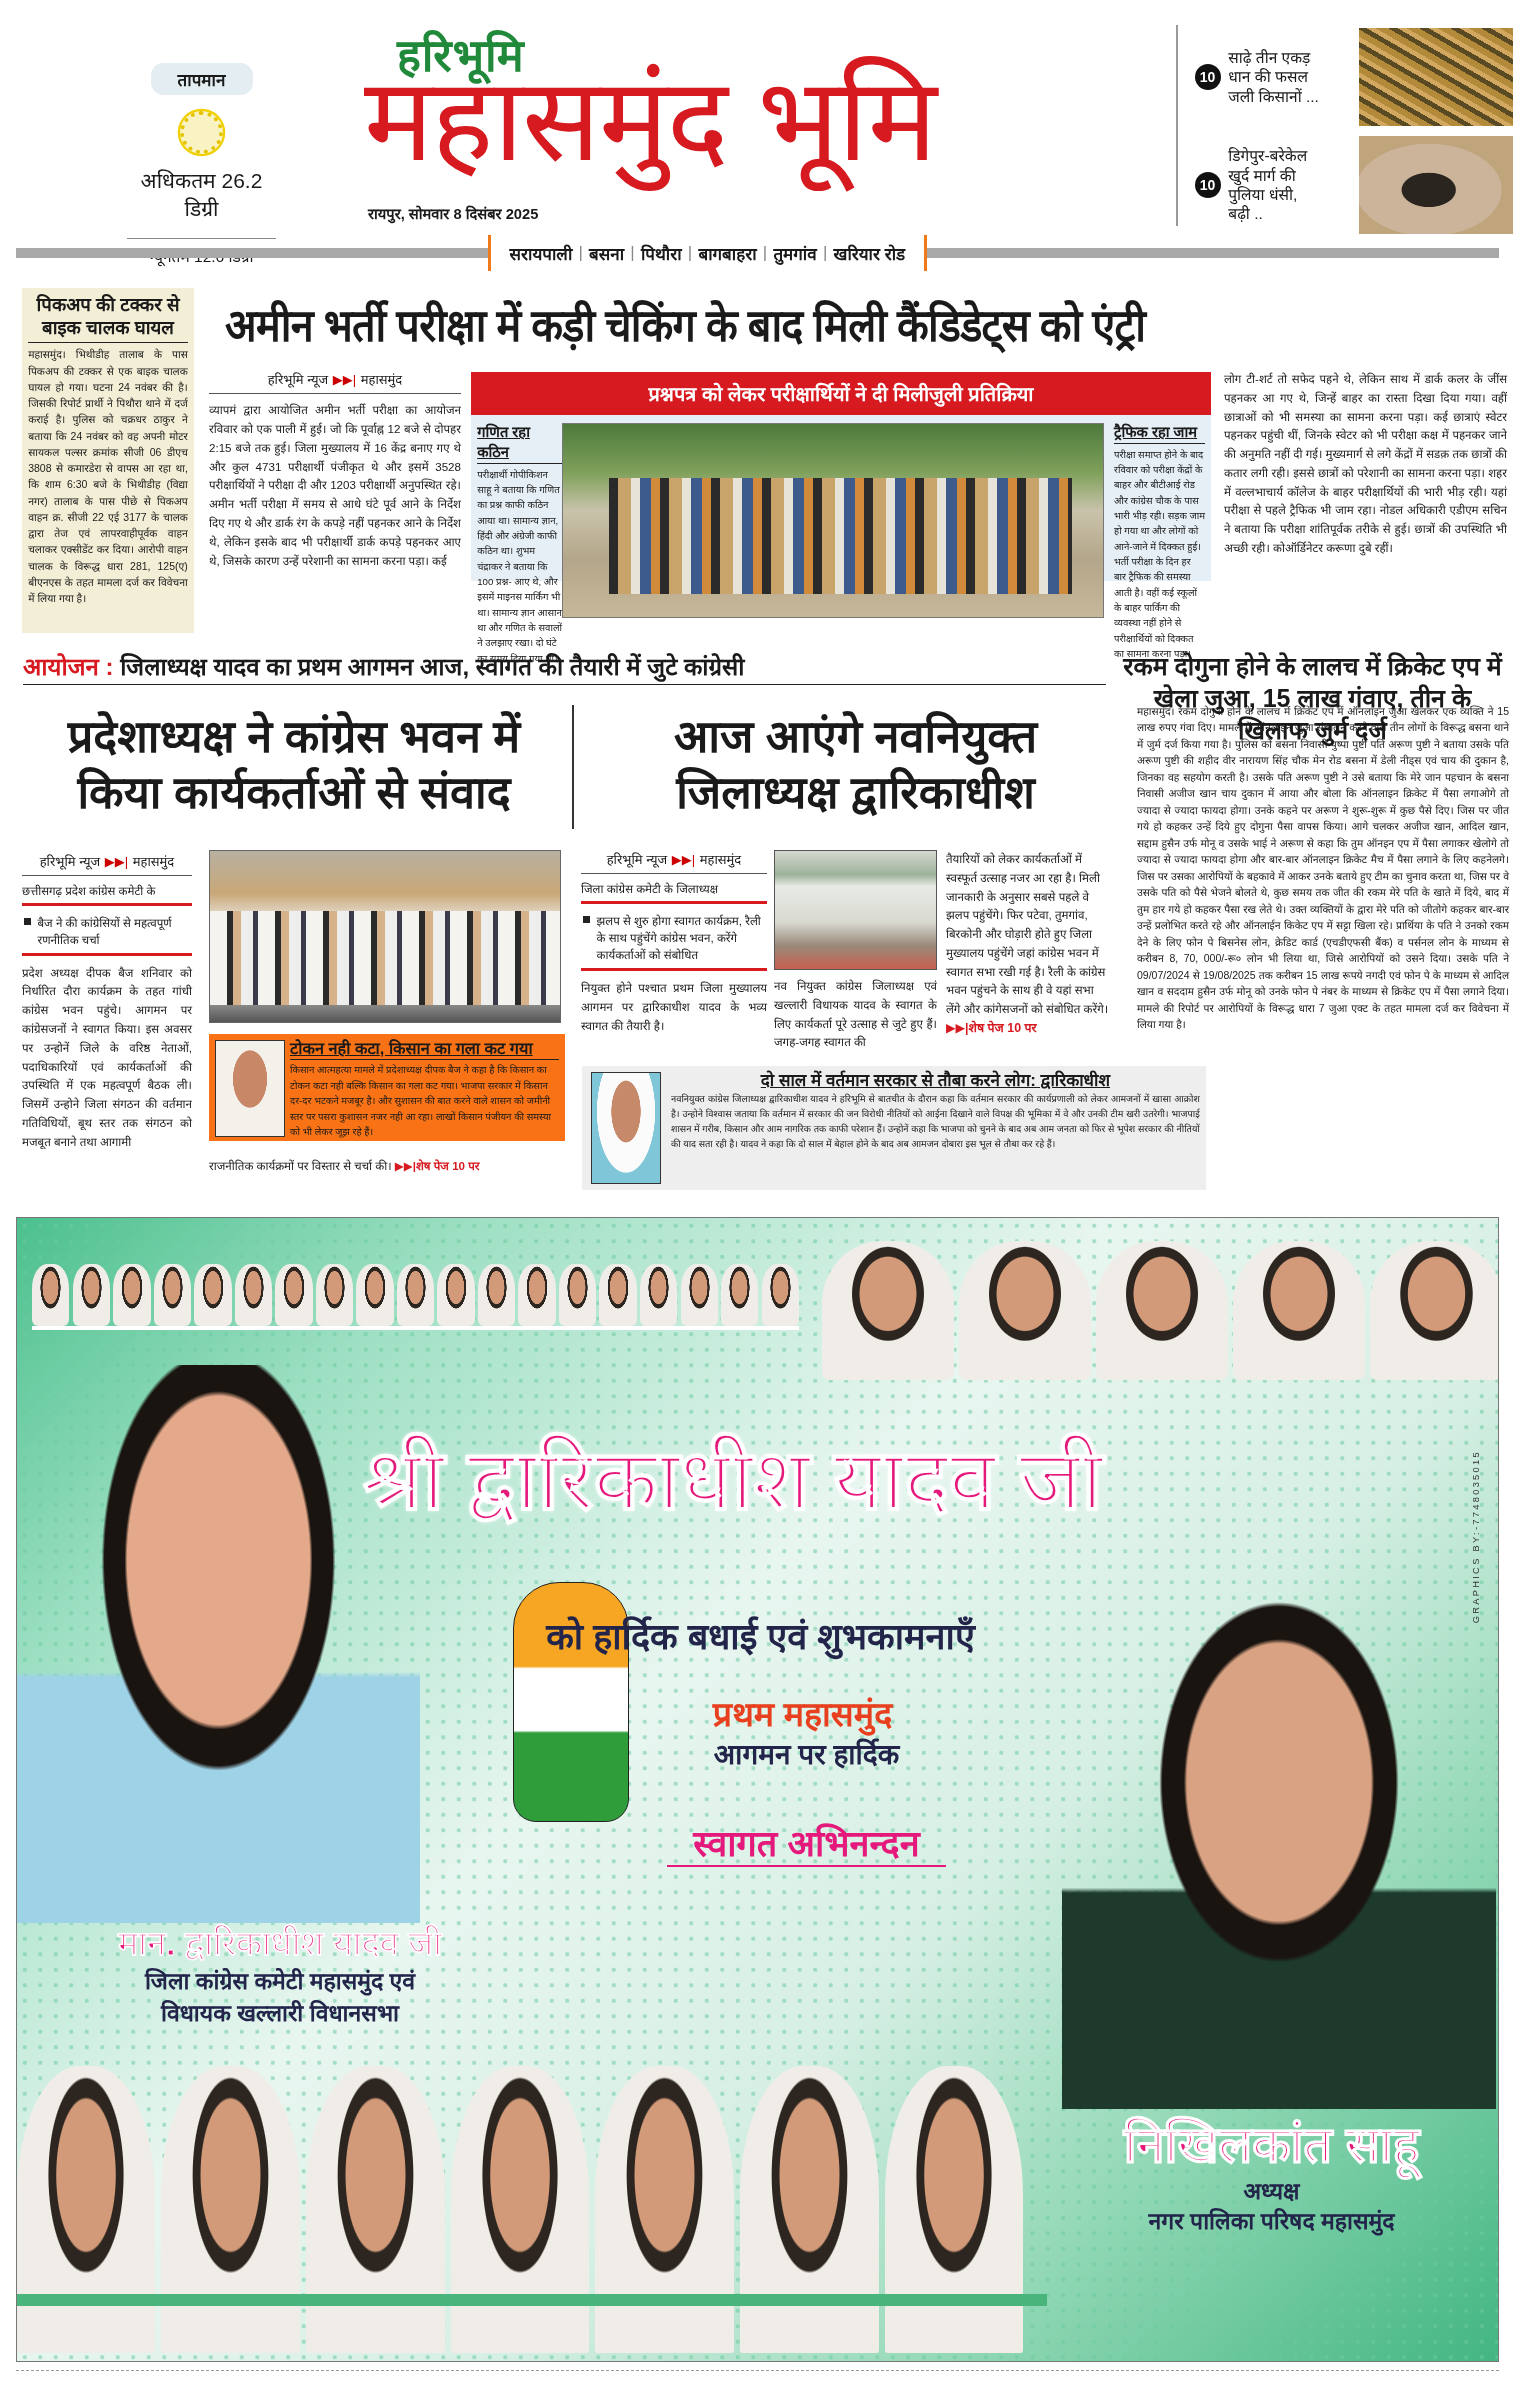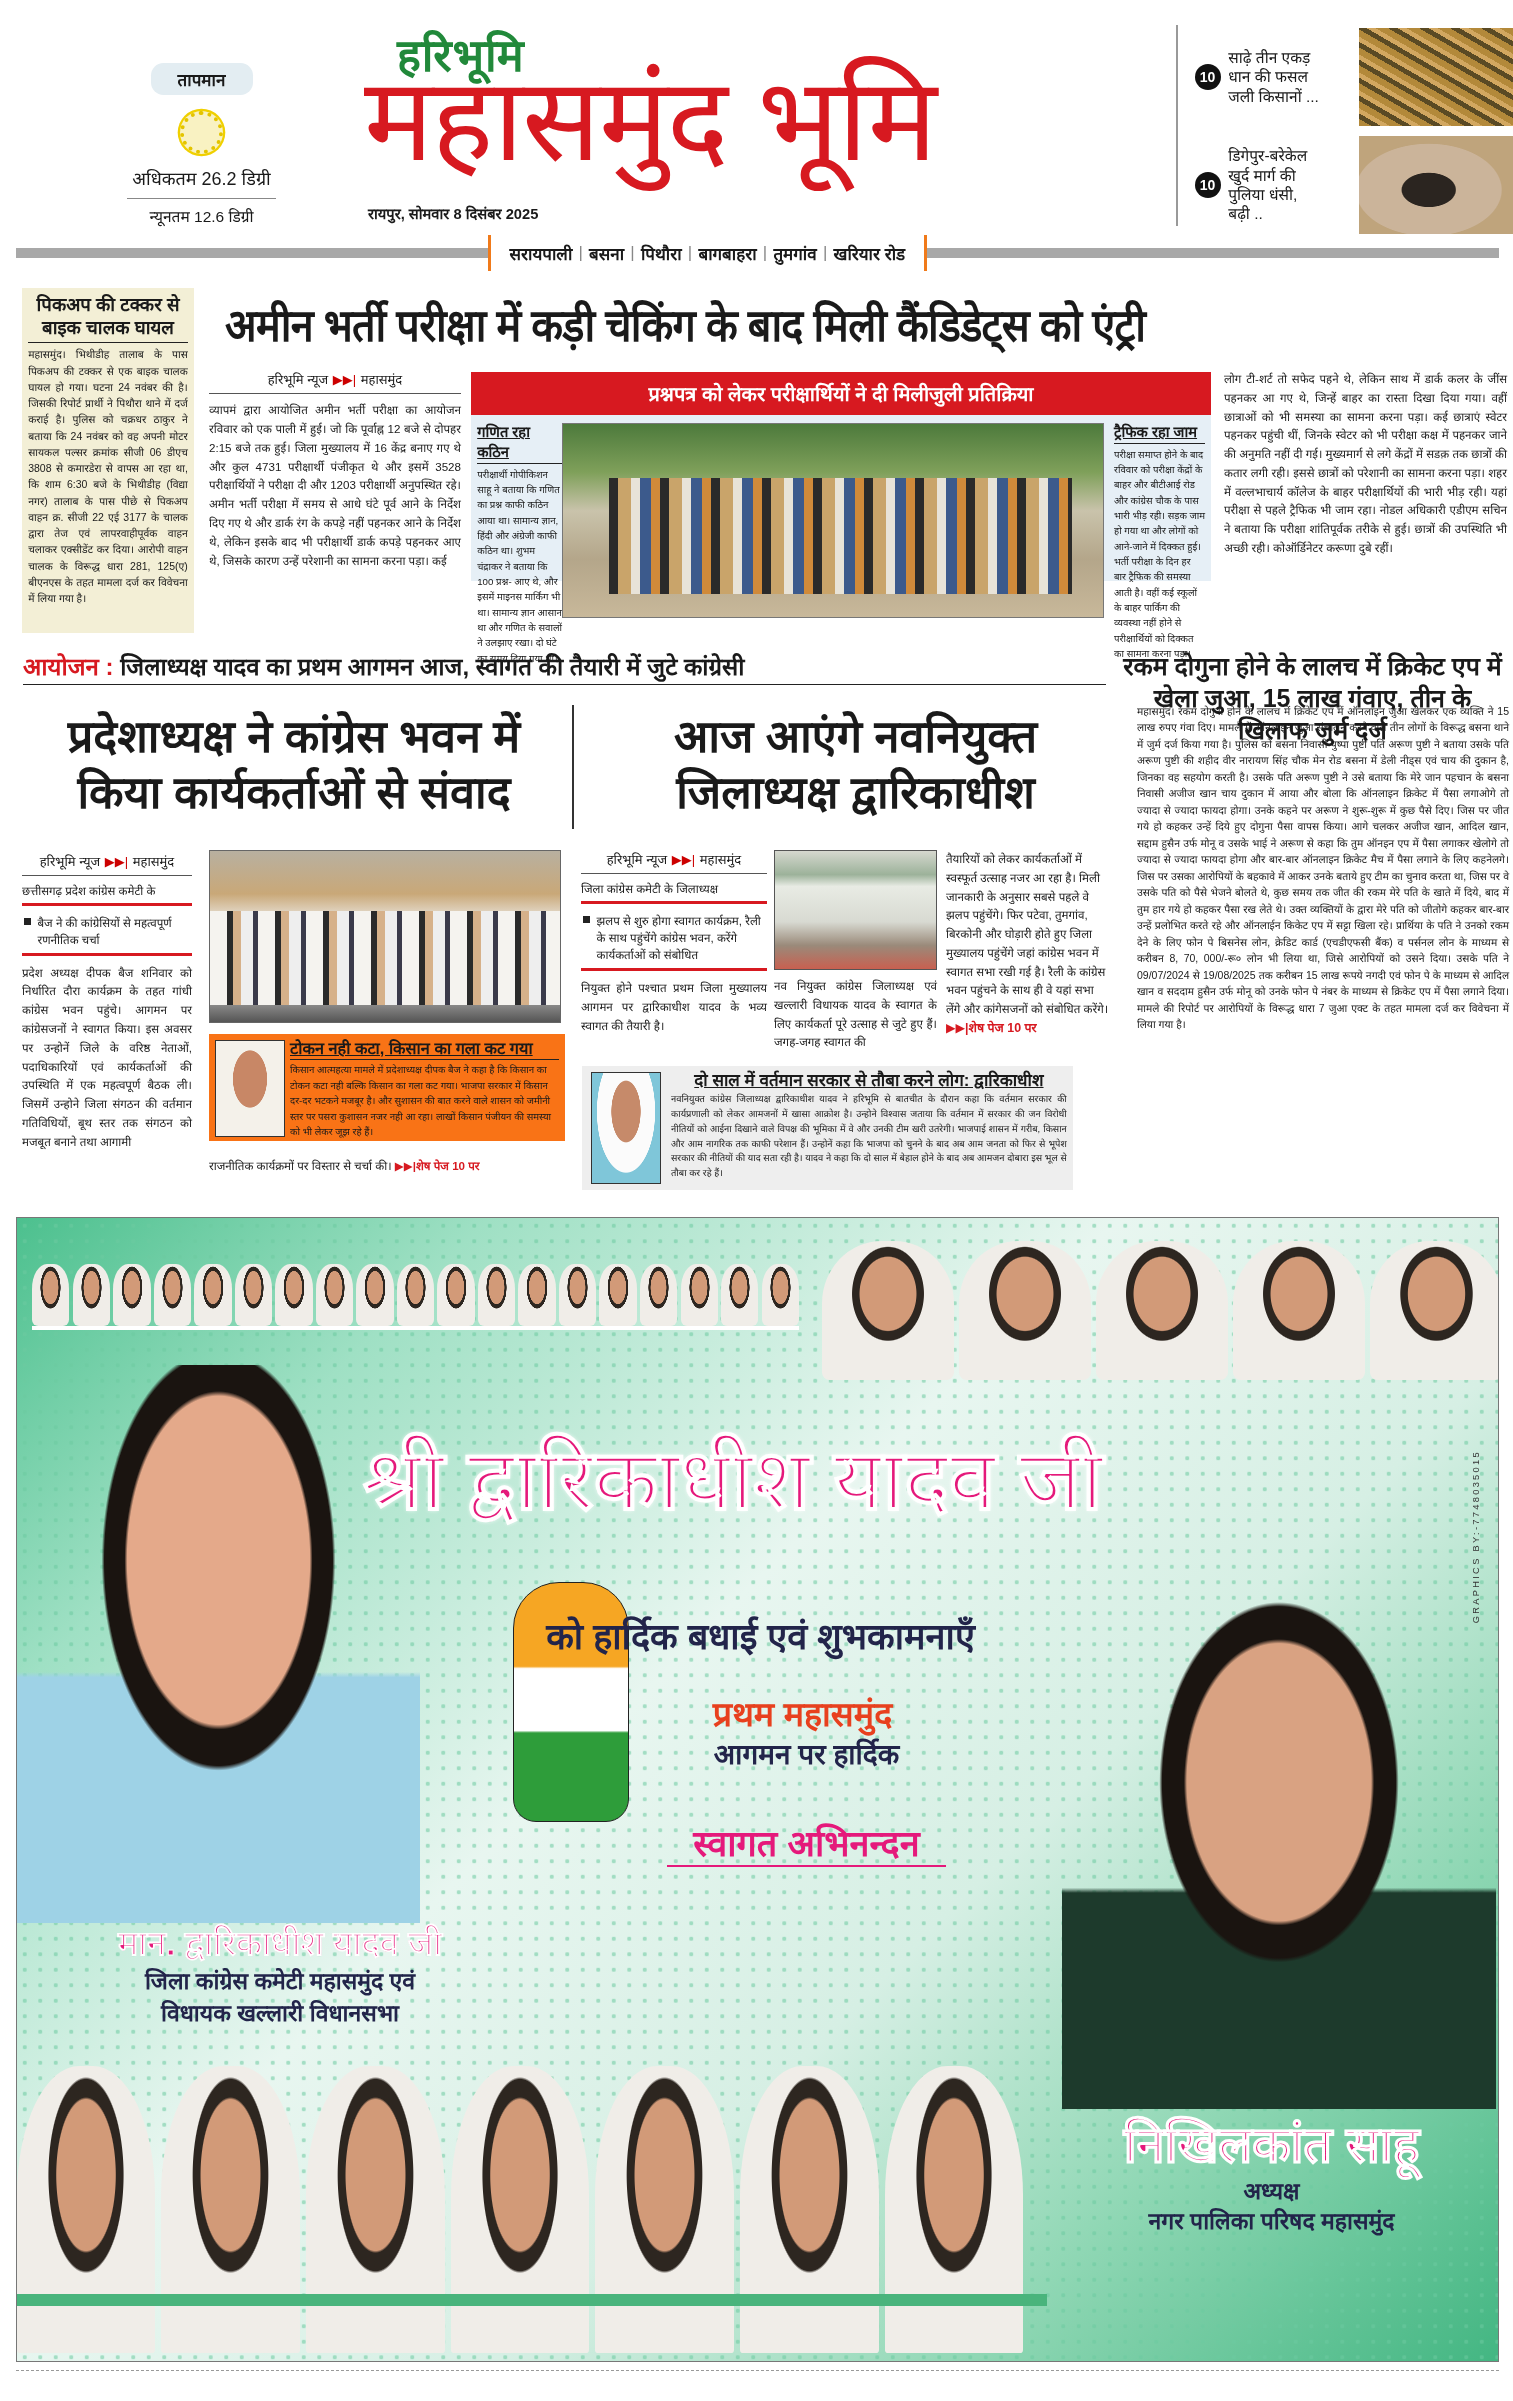--- a/index.html
+++ b/index.html
@@ -2,21 +2,21 @@
 <html style="font-size:12.4px"><head>
 <meta charset="utf-8">
 <style>
 *{box-sizing:border-box;margin:0;padding:0}
 body{width:1514px;height:2401px;background:#fff;font-family:"Liberation Sans","DejaVu Sans",sans-serif;color:#1a1a1a;position:relative;overflow:hidden}
 .abs{position:absolute}
 
 .temp-box{left:124px;top:48px;width:155px;text-align:center}
 .temp-pill{background:#e3edf2;border-radius:12.4px;font-size:17px;font-weight:bold;padding:4.6px 0;width:102px;margin:15px auto}
 .sun{width:43px;height:43px;margin:15.5px auto 12.4px;border-radius:50%;background:#f9f2c2;border:4.6px dotted #e4c400;box-shadow:0 0 0 2.3px #f0d000}
-.temp-max{font-size:18px;border-bottom:1.5px solid #888;padding-bottom:8px;margin:0 3.1px}
+.temp-max{font-size:21px;border-bottom:1.5px solid #888;padding-bottom:16px;margin:0 3.1px}
 .temp-min{font-size:15.5px;padding-top:6.2px}
 .brand-small{left:397px;top:23px;font-size:45px;font-weight:bold;color:#21893a;letter-spacing:0.8px}
 .brand-big{left:364px;top:62px;font-size:116px;color:#d71920;line-height:1;letter-spacing:-1.5px;font-weight:normal}
 .dateline{left:368px;top:203px;font-size:14.7px;font-weight:bold}
 .teasers{left:1176px;top:23px;width:338px}
 .teaser{display:flex;align-items:center;gap:7.7px;height:108px;position:relative}
 .teaser .num{width:26px;height:26px;border-radius:50%;background:#111;color:#fff;font-weight:bold;font-size:14px;display:flex;align-items:center;justify-content:center;flex-shrink:0;margin-left:18.6px}
 .teaser .ttl{font-size:15.5px;line-height:1.25;width:93px}
 .teaser .thumb{width:155px;height:98px;margin-left:auto}
 .thumb-crop{background:repeating-linear-gradient(30deg,#b3893a 0 6.2px,#5a4a24 6.2px 11px,#d2a760 11px 15.5px)}
@@ -58,21 +58,21 @@
 .token-box{left:209px;top:1034px;width:356px;height:107px;background:#f97316}
 .token-box .pic{position:absolute;left:6.2px;top:6.2px;width:70px;height:97px;border:0.8px solid #333;background:radial-gradient(ellipse at 50% 40%,#c88766 0 35%,#f4f1ea 36%);}
 .token-box h4{position:absolute;left:81px;top:3.1px;right:6.2px;font-size:16.3px;border-bottom:1.5px solid #222;text-decoration:underline}
 .token-box p{position:absolute;left:81px;top:28px;right:6.2px;font-size:9.7px;line-height:1.6}
 .cont-line{left:209px;top:1158px;width:356px;font-size:11.6px}
 .cont-line .more,.more{color:#d71920;font-weight:bold}
 .col2b{left:581px;top:850px;width:186px}
 .office-photo{left:774px;top:850px;width:163px;height:120px;border:0.8px solid #555;background:linear-gradient(180deg,#d6d8cf 0,#9cb29a 20%,#e8ebe4 30%,#d8dad2 60%,#9a8a7a 80%,#c86050 100%)}
 .col2c{left:774px;top:977px;width:163px}
 .col2d{left:946px;top:850px;width:163px}
-.two-year{left:582px;top:1066px;width:491px;height:124px;background:#eee}
+.two-year{left:582px;top:1066px;width:624px;height:124px;background:#eee}
 .two-year .pic{position:absolute;left:9.3px;top:6.2px;width:70px;height:112px;border:0.8px solid #333;background:radial-gradient(ellipse at 50% 35%,#c68a6a 0 30%,#fbfbfb 31% 60%,#7fc6d9 61%)}
 .two-year h4{position:absolute;left:89px;top:1.5px;right:6.2px;font-size:17px;text-decoration:underline;text-align:center}
 .two-year p{position:absolute;left:89px;top:26px;right:6.2px;font-size:9.4px;line-height:1.58;text-align:justify}
 .gamble-head{left:1119px;top:650px;width:387px;font-size:25px;font-weight:bold;text-align:center;line-height:1.28}
 .gamble-body{left:1137px;top:703px;width:372px;font-size:10.5px;line-height:1.57;text-align:justify}
 
 .ad{left:15.5px;top:1217px;width:1483px;height:1145px;background:linear-gradient(135deg,#4cc08e 0,#9fe0c4 18%,#e8f6f0 42%,#d6efe4 62%,#8fd7b4 80%,#43b682 100%);overflow:hidden;border:0.8px solid #777}
 .ad:before{content:"";position:absolute;inset:0;background-image:radial-gradient(circle,#6ccaa0 1.9px,transparent 2.3px);background-size:15.5px 15.5px;opacity:.55}
 .faces-top{position:absolute;left:15.5px;top:46px;width:767px;height:66px;display:flex;gap:3.1px;border-bottom:4.6px solid #fff}
 .face{flex:1;border-radius:40% 40% 6.2px 6.2px;background:radial-gradient(ellipse at 50% 38%,#d29a78 0 30%,#2d2620 31% 38%,#f0ede8 39%)}

